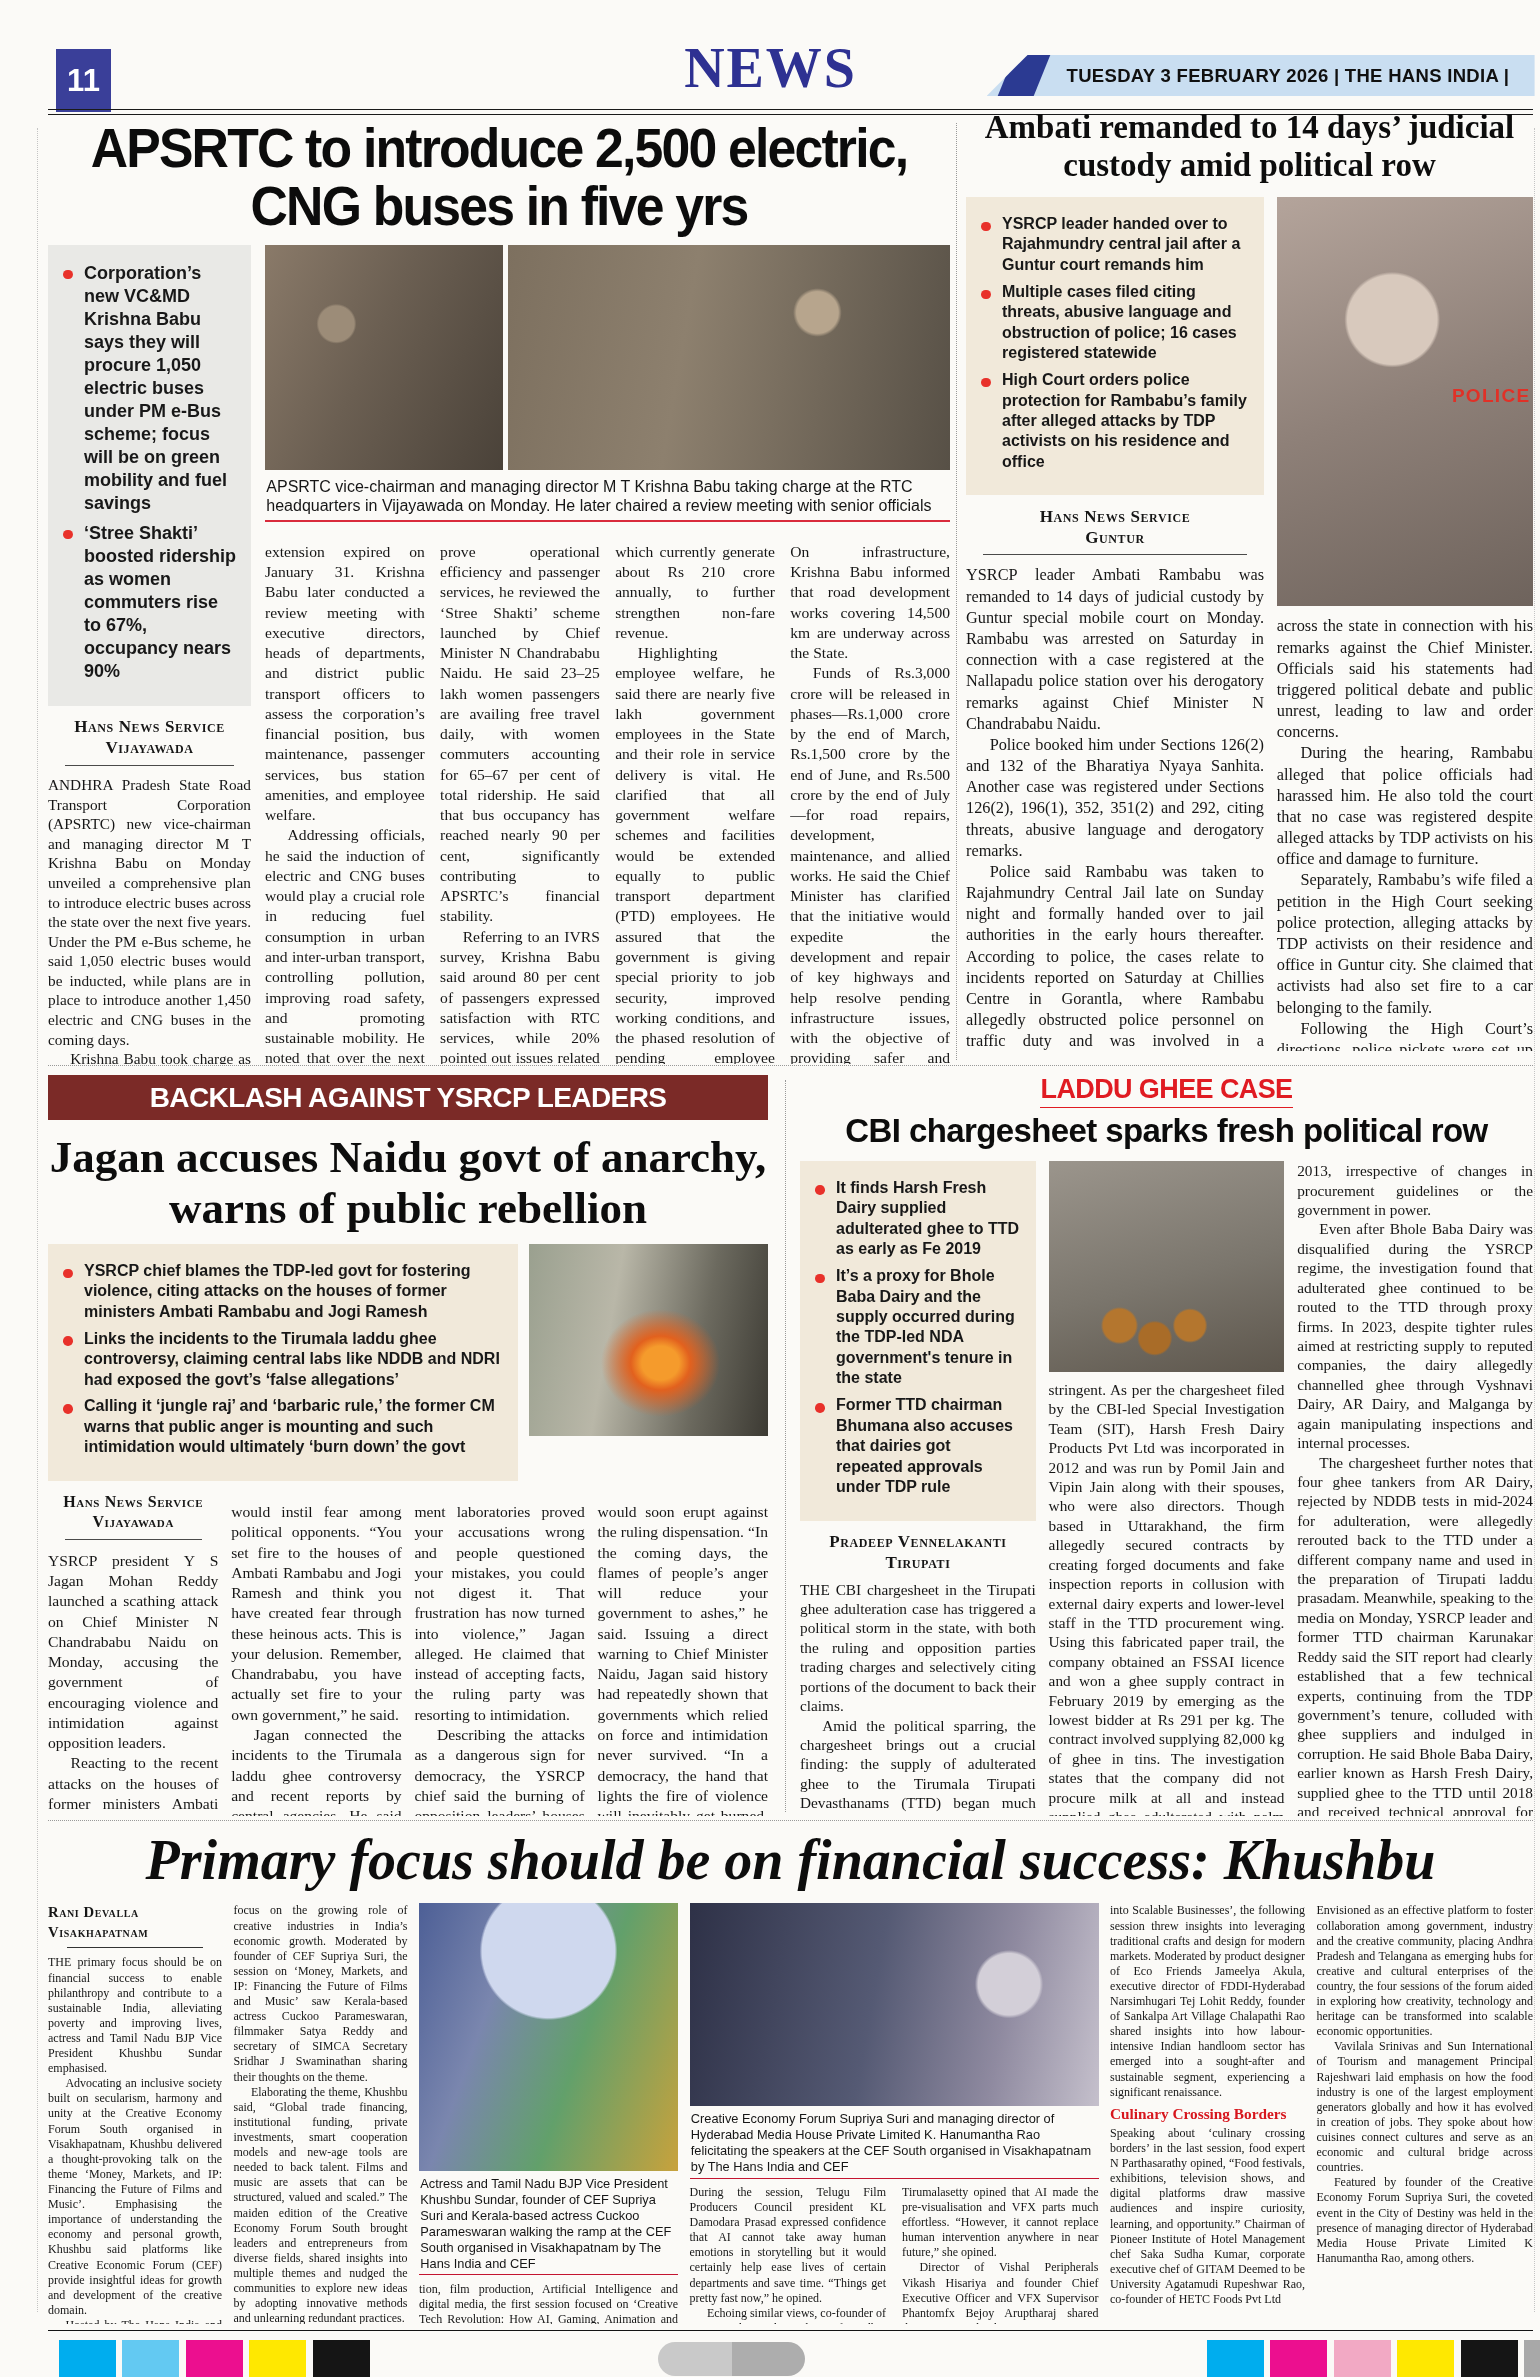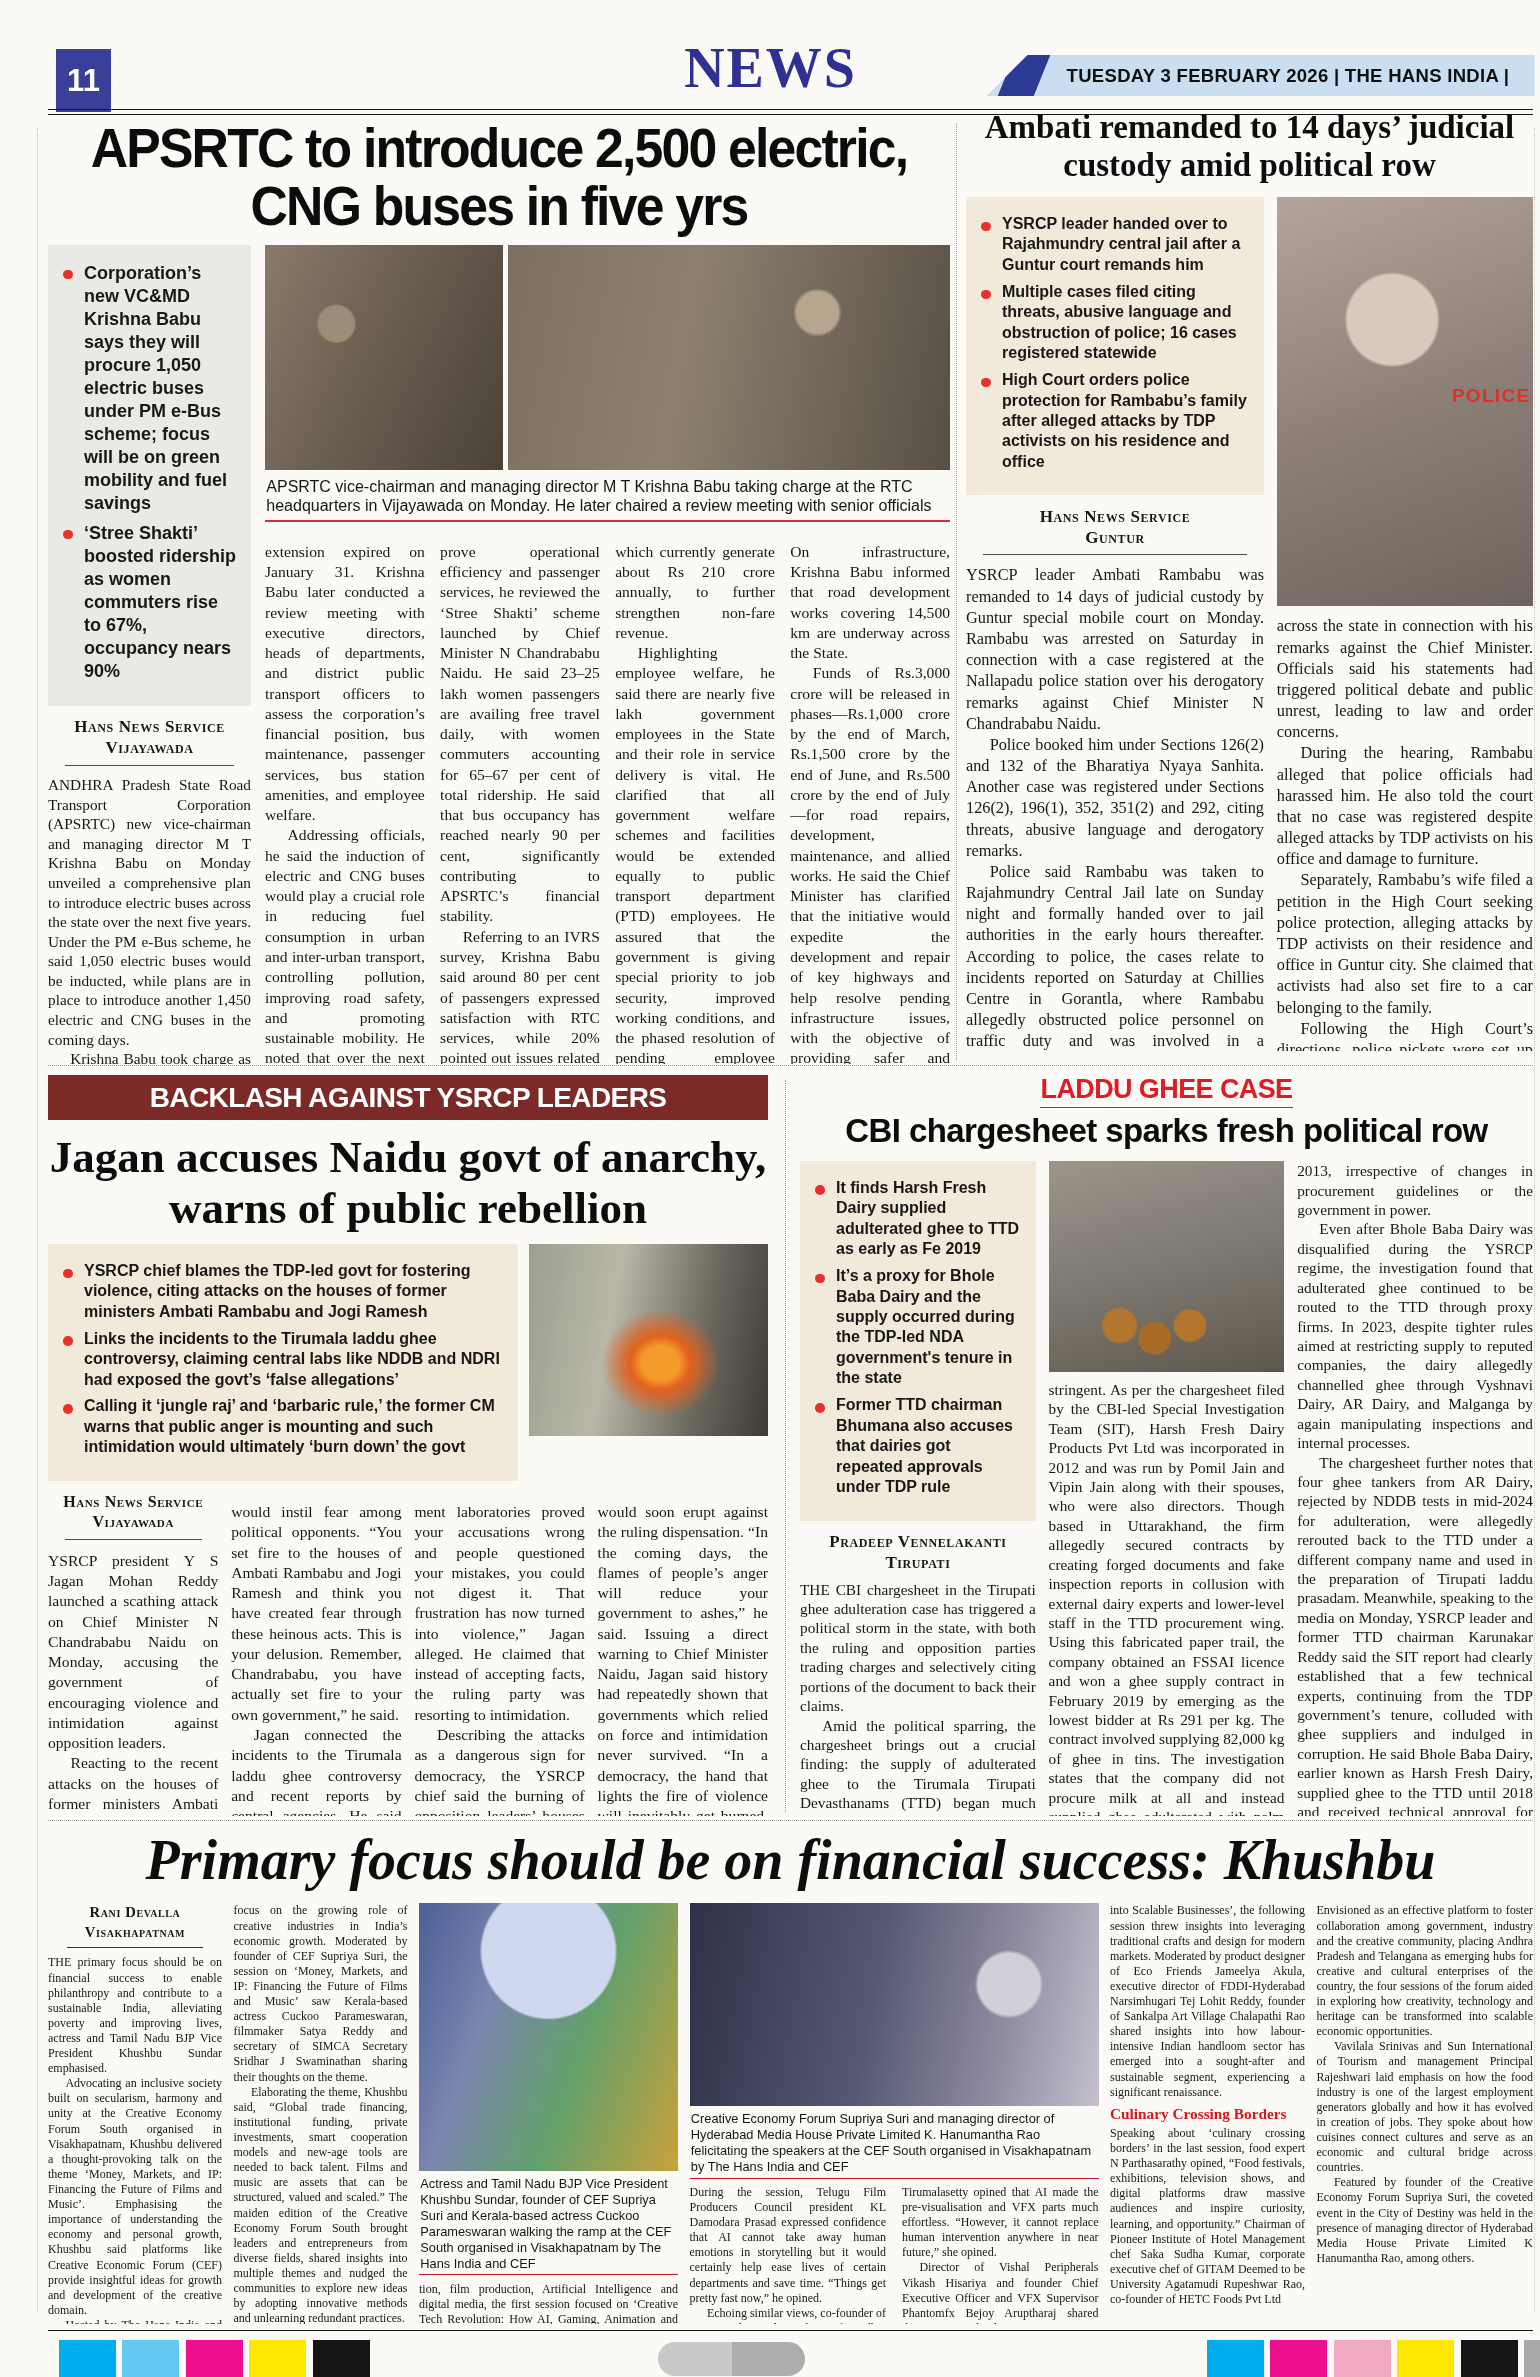--- a/index.html
+++ b/index.html
@@ -109,21 +109,21 @@
   
   #sec-khushbu{left:48px;top:1828px;width:1485px;height:496px;}
   .head-khushbu{font:bold italic 56px/1.05 "Liberation Serif",serif;text-align:center;margin:2.6px 0 14px 0;color:#0d0d0d;}
   .khu-cols{display:flex;gap:11.5px;}
   .khu-c1{flex:0 0 174px;min-width:0;}
   .khu-c2{flex:0 0 174px;min-width:0;}
   .khu-c3{flex:0 0 259px;min-width:0;}
   .khu-c45{flex:0 0 409px;min-width:0;}
   .khu-c6{flex:0 0 195px;min-width:0;}
   .khu-c7{flex:1;min-width:0;}
-  .khu-byline{text-align:center;font:bold 14.7px/1.3 "Liberation Serif",serif;font-variant:small-caps;letter-spacing:0.6px;}
+  .khu-byline{font:bold 14.7px/1.3 "Liberation Serif",serif;font-variant:small-caps;letter-spacing:0.6px;}
   .khu-byrule{border-bottom:1.9px solid #333;margin:5.1px 19px 7.7px 19px;}
   .khu-photo1{height:268px;background:
     radial-gradient(circle at 50% 18%,#cfd8ee 0 26%,transparent 27%),
     linear-gradient(110deg,#4d5f96 0%,#7a86ae 30%,#62a06b 60%,#c8a23c 100%);}
   .khu-photo2{height:203px;background:
     radial-gradient(circle at 78% 40%,#d3cfd8 0 9%,transparent 10%),
     linear-gradient(100deg,#2e3147 0%,#555a74 45%,#8f8aa0 75%,#c5c0cc 100%);}
   .khu-inner{display:flex;gap:16px;margin-top:2px;}
   .khu-inner > div{flex:1;min-width:0;}
 

